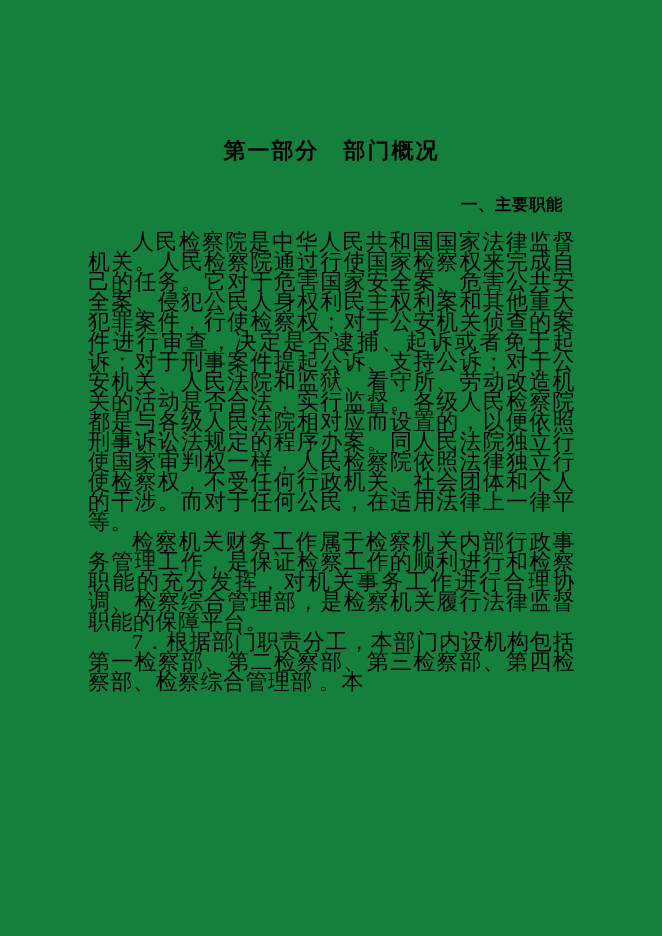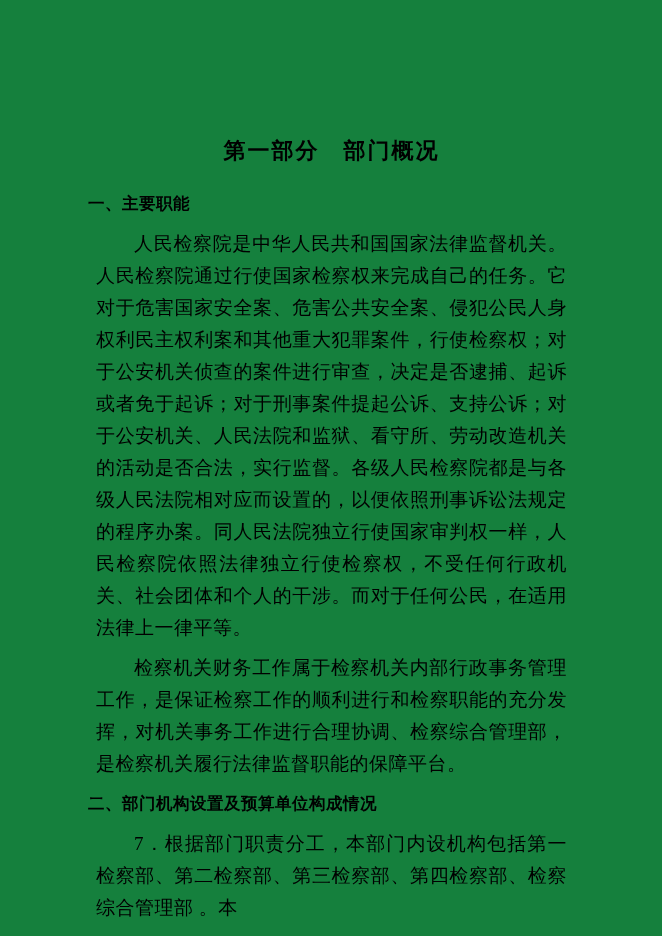--- a/index.html
+++ b/index.html
@@ -20,47 +20,47 @@
   }
   .doc-title {
     font-size: 22px;
     font-weight: bold;
     text-align: center;
     margin: 0 0 22px 0;
     letter-spacing: 2px;
     font-family: "Liberation Serif", "DejaVu Serif", serif;
   }
   .section-heading {
-    font-family: Liberation Serif, serif;
+    font-family: Liberation Sans, sans-serif;
     font-size: 16.5px;
     font-weight: bold;
     line-height: 32px;
-    margin: 0;
+    margin: 12px;
     letter-spacing: 0.5px;
+    text-align: right;
   }
   .body-para {
-    font-size: 19px;
-    line-height: 32px;
+    font-size: 22px;
+    line-height: 20px;
     text-align: justify;
     text-justify: inter-ideograph;
     text-indent: 2em;
-    margin: 8px;
+    margin: 0;
     letter-spacing: 0.5px;
   }
 </style>
 </head>
 <body>
 
 <div class="page">
 
   <h1 class="doc-title">第一部分　部门概况</h1>
 
   <h2 class="section-heading">一、主要职能</h2>
 
   <p class="body-para">人民检察院是中华人民共和国国家法律监督机关。人民检察院通过行使国家检察权来完成自己的任务。它对于危害国家安全案、危害公共安全案、侵犯公民人身权利民主权利案和其他重大犯罪案件，行使检察权；对于公安机关侦查的案件进行审查，决定是否逮捕、起诉或者免于起诉；对于刑事案件提起公诉、支持公诉；对于公安机关、人民法院和监狱、看守所、劳动改造机关的活动是否合法，实行监督。各级人民检察院都是与各级人民法院相对应而设置的，以便依照刑事诉讼法规定的程序办案。同人民法院独立行使国家审判权一样，人民检察院依照法律独立行使检察权，不受任何行政机关、社会团体和个人的干涉。而对于任何公民，在适用法律上一律平等。</p>
 
   <p class="body-para">检察机关财务工作属于检察机关内部行政事务管理工作，是保证检察工作的顺利进行和检察职能的充分发挥，对机关事务工作进行合理协调、检察综合管理部，是检察机关履行法律监督职能的保障平台。</p>
 
-  <h2 class="section-heading">二、部门机构设置及预算单位构成情况</h2>
 
   <p class="body-para">7．根据部门职责分工，本部门内设机构包括第一检察部、第二检察部、第三检察部、第四检察部、检察综合管理部 。本</p>
 
 </div>
 
 </body></html>

